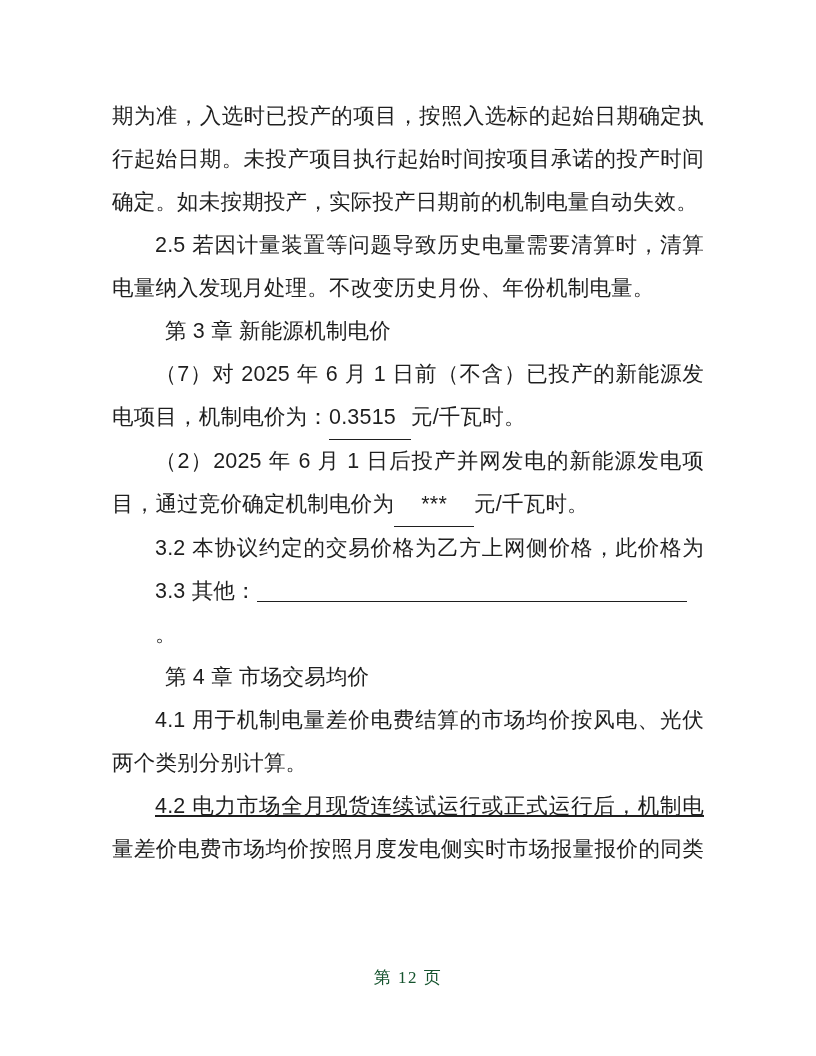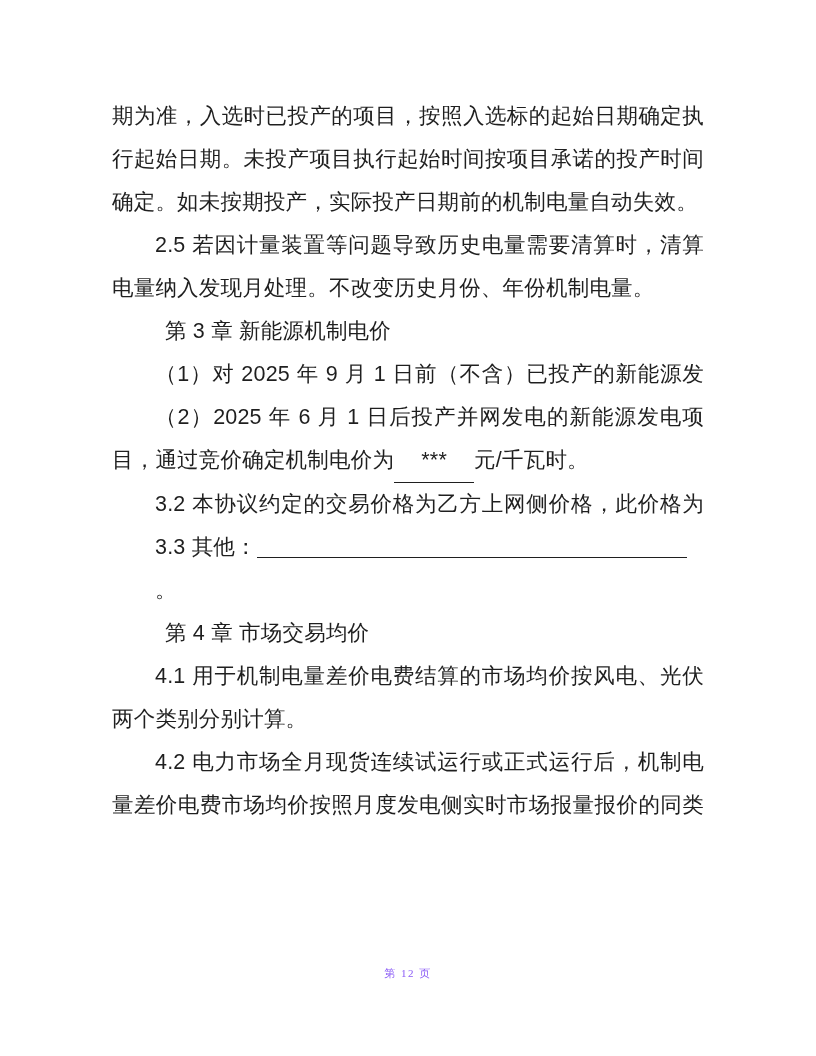--- a/index.html
+++ b/index.html
@@ -37,22 +37,22 @@
     height: 20px;
     vertical-align: -4px;
   }
   .footer {
     position: absolute;
     left: 0;
     right: 0;
     top: 966px;
     text-align: center;
     font-family: "Liberation Serif", serif;
-    font-size: 11px;
-    color: #8b5cf6;
+    font-size: 17px;
+    color: #14532d;
     letter-spacing: 1.5px;
   }
 </style>
 </head>
 <body>
 
 <div class="page">
   <div class="content">
       <div class="block">
         <div class="line fill"><span>期为准，入选时已投产的项目，按照入选标的起始日期确定执</span></div>
@@ -60,38 +60,39 @@
         <div class="line"><span>确定。如未按期投产，实际投产日期前的机制电量自动失效。</span></div>
       </div>
       <div class="block">
         <div class="line fill" style="padding-left: 43px;"><span>2.5 若因计量装置等问题导致历史电量需要清算时，清算</span></div>
         <div class="line"><span>电量纳入发现月处理。不改变历史月份、年份机制电量。</span></div>
       </div>
       <div class="block">
         <div class="line" style="padding-left: 53px;"><span>第 3 章 新能源机制电价</span></div>
       </div>
       <div class="block">
-        <div class="line fill" style="padding-left: 43px;"><span>（1）对 2025 年 9 月 1 日前（不含）已投产的新能源发</span></div>
+        <div class="line fill" style="padding-left: 43px;"><span>（7）对 2025 年 6 月 1 日前（不含）已投产的新能源发</span></div>
+        <div class="line"><span>电项目，机制电价为：</span><span class="u pad" style="width: 82px; text-align: left;">0.3515</span><span>元/千瓦时。</span></div>
       </div>
       <div class="block">
         <div class="line fill" style="padding-left: 43px;"><span>（2）2025 年 6 月 1 日后投产并网发电的新能源发电项</span></div>
         <div class="line"><span>目，通过竞价确定机制电价为</span><span class="u pad" style="width: 80px; text-align: center;">***</span><span>元/千瓦时。</span></div>
       </div>
       <div class="block">
         <div class="line fill" style="padding-left: 43px;"><span>3.2 本协议约定的交易价格为乙方上网侧价格，此价格为</span></div>
       </div>
       <div class="block">
         <div class="line" style="padding-left: 43px;"><span>3.3 其他：</span><span class="blank" style="width: 430px;"></span><span>。</span></div>
       </div>
       <div class="block">
         <div class="line" style="padding-left: 53px;"><span>第 4 章 市场交易均价</span></div>
       </div>
       <div class="block">
         <div class="line fill" style="padding-left: 43px;"><span>4.1 用于机制电量差价电费结算的市场均价按风电、光伏</span></div>
         <div class="line"><span>两个类别分别计算。</span></div>
       </div>
       <div class="block">
-        <div class="line fill" style="padding-left: 43px;"><span>4.2 电力市场全月现货连续试运行或正式运行后，机制电</span></div>
+        <div class="line fill" style="padding-left: 43px; text-decoration: underline;"><span>4.2 电力市场全月现货连续试运行或正式运行后，机制电</span></div>
         <div class="line fill"><span>量差价电费市场均价按照月度发电侧实时市场报量报价的同类</span></div>
       </div>
     </div>
   <div class="footer">第 12 页</div>
 </div>
 
 </body></html>

